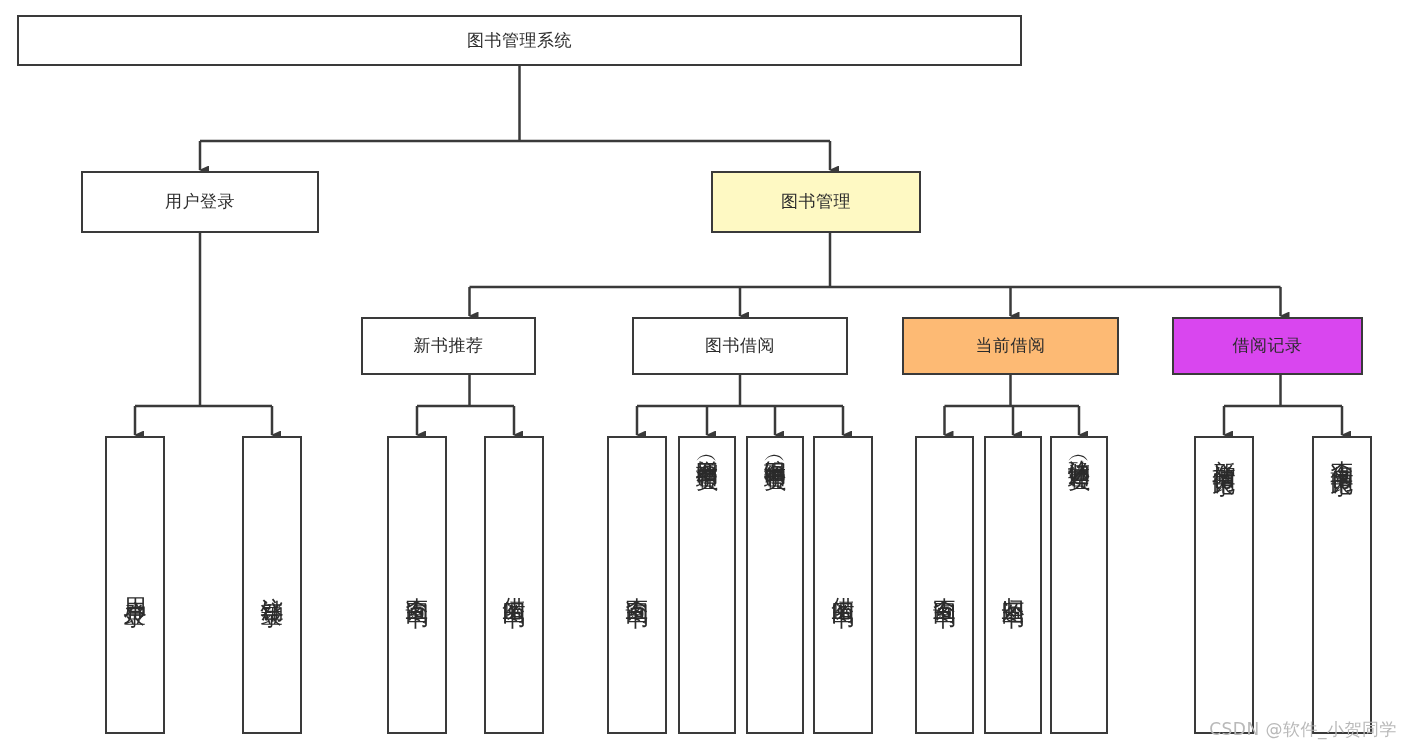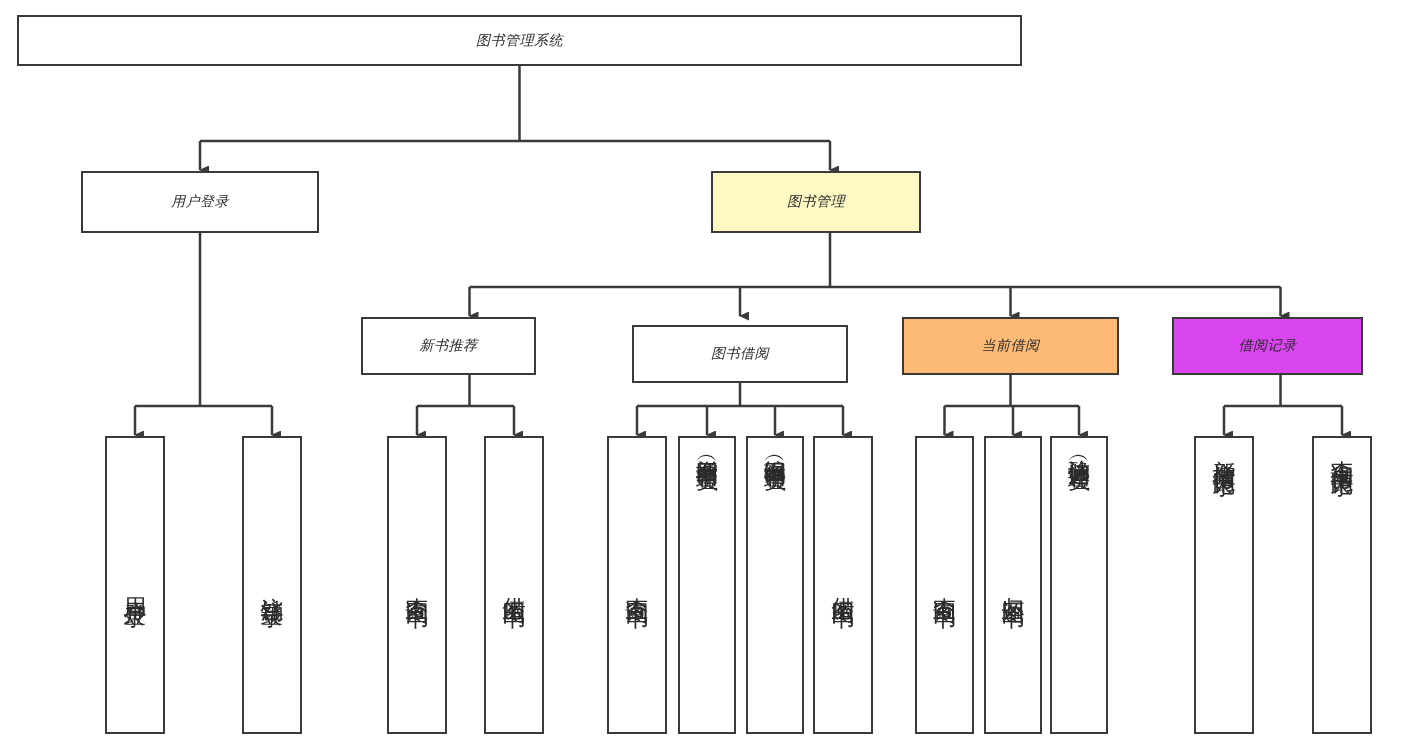--- a/index.html
+++ b/index.html
@@ -38,23 +38,22 @@
     color: #2b2b2b;
   }
   .node-label {
     display: block;
     text-align: center;
     line-height: 1.12;
     color: #2b2b2b;
     white-space: nowrap;
   }
   .node.horizontal .node-label {
-    font-size: 14px;
+    font-size: 17px;
     letter-spacing: 0.5px;
-    font-style: italic;
   }
   .node.vertical {
     align-items: flex-start;
     padding-top: 4px;
   }
   .node.vertical .node-label {
     writing-mode: vertical-rl;
     text-orientation: upright;
     font-size: 23px;
     line-height: 1.0;
@@ -134,21 +133,21 @@
       </div>
       <div class="node horizontal" style="left: 81px; top: 171px; width: 238px; height: 62px; border-color: rgb(58, 58, 58); background: rgb(255, 255, 255);">
         <span class="node-label">用户登录</span>
       </div>
       <div class="node horizontal" style="left: 711px; top: 171px; width: 210px; height: 62px; border-color: rgb(58, 58, 58); background: #fef9c3;">
         <span class="node-label">图书管理</span>
       </div>
       <div class="node horizontal" style="left: 361px; top: 317px; width: 175px; height: 58px; border-color: rgb(58, 58, 58); background: rgb(255, 255, 255);">
         <span class="node-label">新书推荐</span>
       </div>
-      <div class="node horizontal" style="left: 632px; top: 317px; width: 216px; height: 58px; border-color: rgb(58, 58, 58); background: rgb(255, 255, 255); margin-top: 8px;">
+      <div class="node horizontal" style="left: 632px; top: 317px; width: 216px; height: 58px; border-color: rgb(58, 58, 58); background: rgb(255, 255, 255);">
         <span class="node-label">图书借阅</span>
       </div>
       <div class="node horizontal" style="left: 902px; top: 317px; width: 217px; height: 58px; border-color: rgb(58, 58, 58); background: #fdba74;">
         <span class="node-label">当前借阅</span>
       </div>
       <div class="node horizontal" style="left: 1172px; top: 317px; width: 191px; height: 58px; border-color: rgb(58, 58, 58); background: #d946ef;">
         <span class="node-label">借阅记录</span>
       </div>
       <div class="node vertical centered" style="left: 105px; top: 436px; width: 60px; height: 298px; border-color: rgb(58, 58, 58); background: rgb(255, 255, 255);">
         <span class="node-label">用户登录</span>
@@ -184,13 +183,14 @@
         <span class="node-label">确认归还（管理员）</span>
       </div>
       <div class="node vertical" style="left: 1194px; top: 436px; width: 60px; height: 298px; border-color: rgb(58, 58, 58); background: rgb(255, 255, 255);">
         <span class="node-label">新增借阅记录</span>
       </div>
       <div class="node vertical" style="left: 1312px; top: 436px; width: 60px; height: 298px; border-color: rgb(58, 58, 58); background: rgb(255, 255, 255);">
         <span class="node-label">查询借阅记录</span>
       </div>
     </div>
 
+  <div id="watermark">CSDN @软件_小贺同学</div>
 </div>
 
 </body></html>

